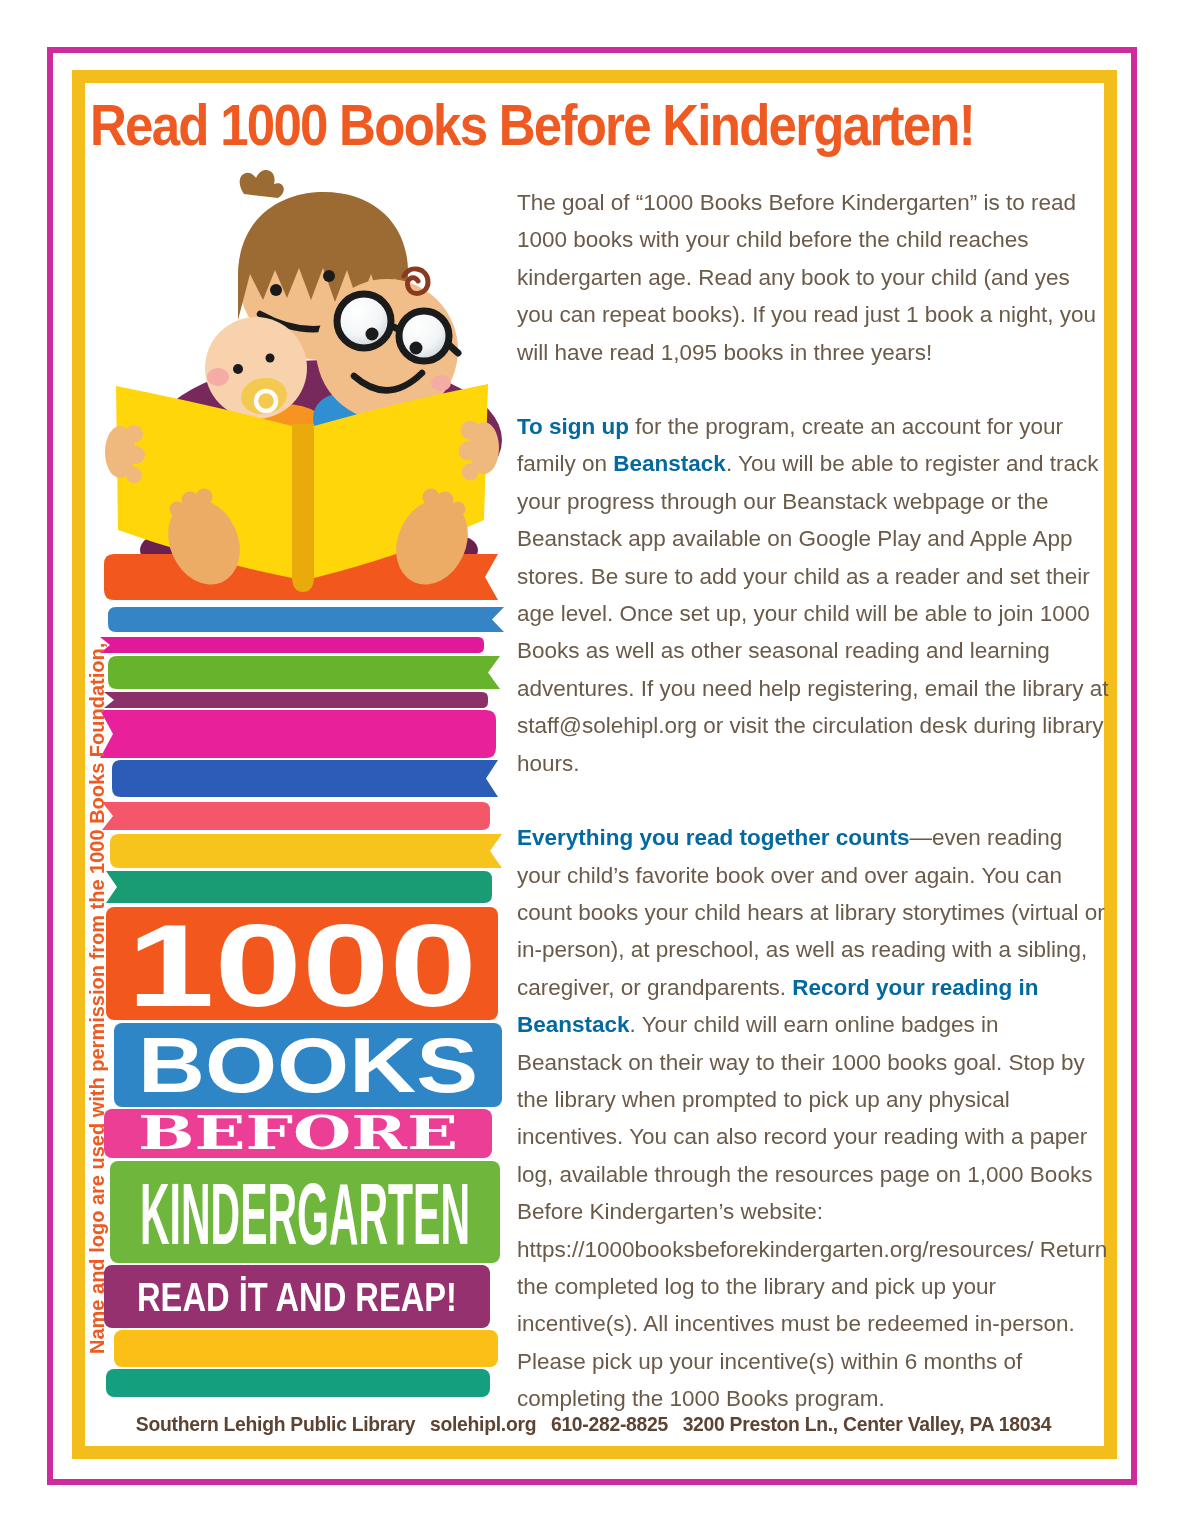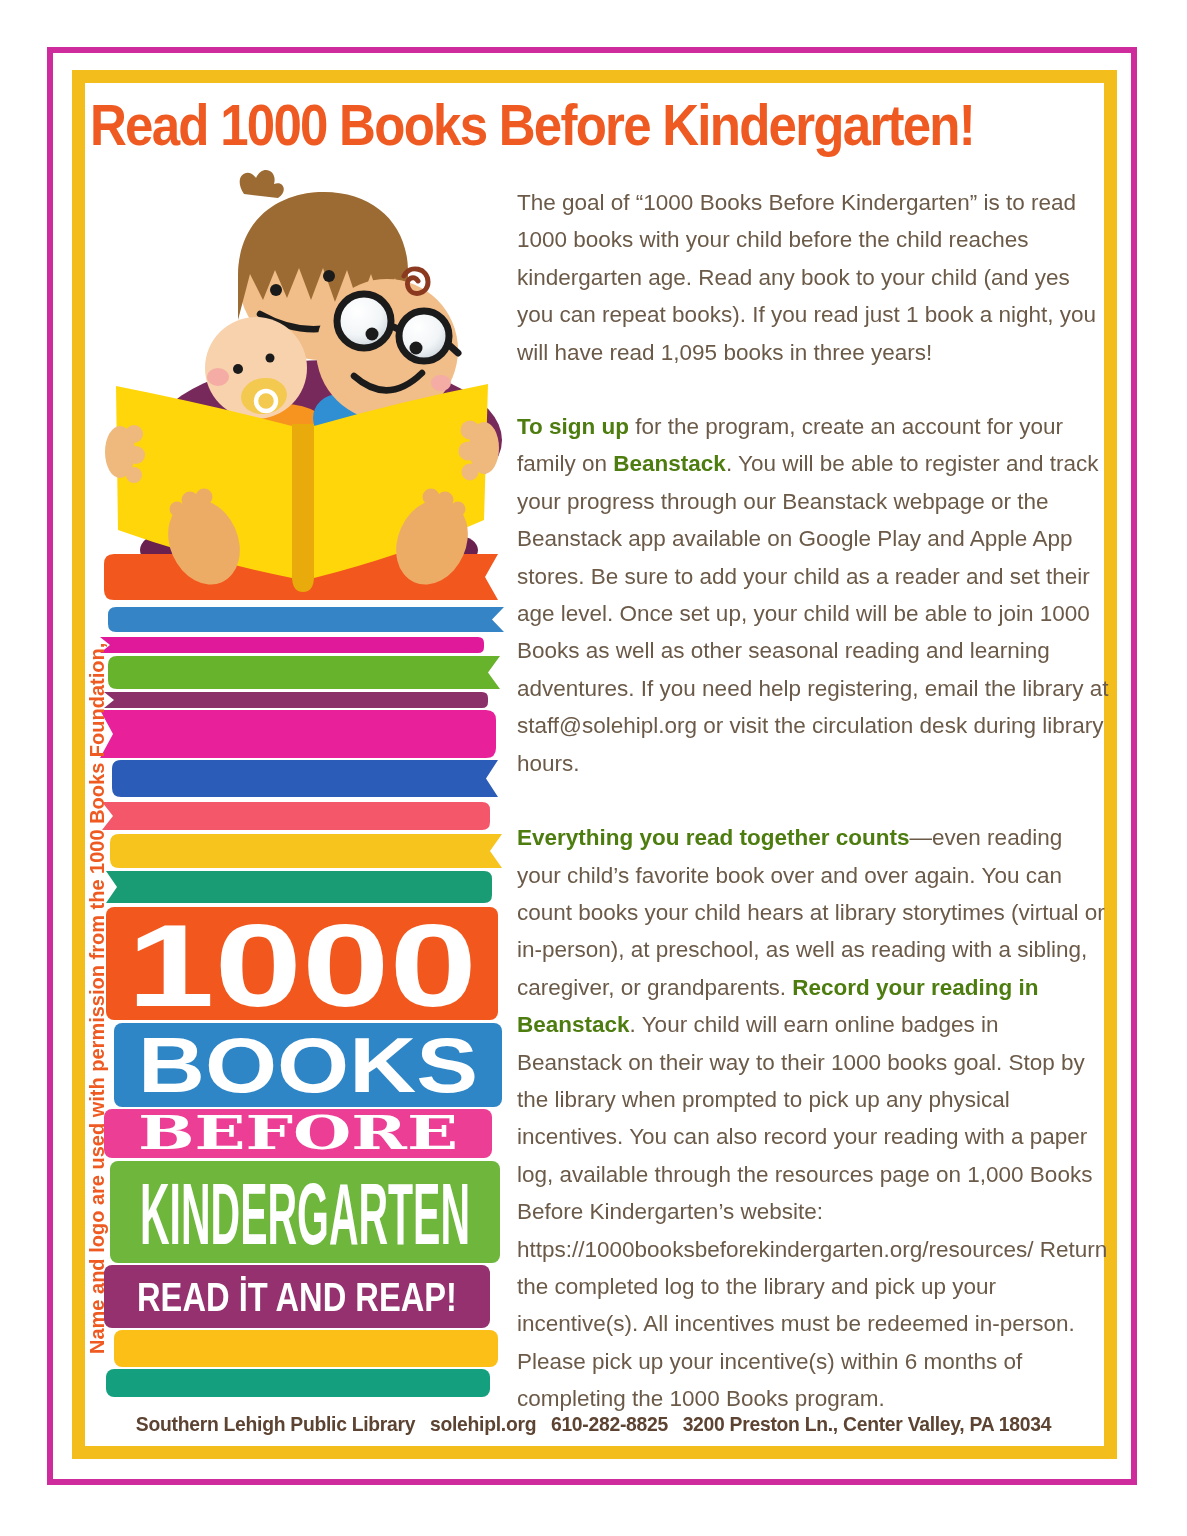--- a/index.html
+++ b/index.html
@@ -21,21 +21,21 @@
     color:var(--title-orange,#EE5A21); white-space:nowrap;
     transform:scaleX(0.88); transform-origin:0 50%;
   }
   .body-text {
     position:absolute; left:517px; top:184px; width:592px;
     color:var(--body-text-brown,#6B5A48);
   }
   .body-text p {
     margin:0 0 37px 0; font-size:22.5px; line-height:37.4px;
   }
-  .body-text .b { font-weight:700; color:#4d7c0f; }
+  .body-text .b { font-weight:700; color:#0369a1; }
   .left-art { position:absolute; left:92px; top:168px; width:420px; height:1250px; }
   .sidebar-note {
     position:absolute; left:86px; top:1354px;
     transform:rotate(-90deg); transform-origin:0 0;
     font-size:20px; font-weight:700; white-space:nowrap;
     color:var(--attribution-orange,#EE5A21);
   }
   .footer {
     position:absolute; left:86px; top:1412px; width:1015px;
     display:flex; justify-content:center; gap:16px; white-space:nowrap;

